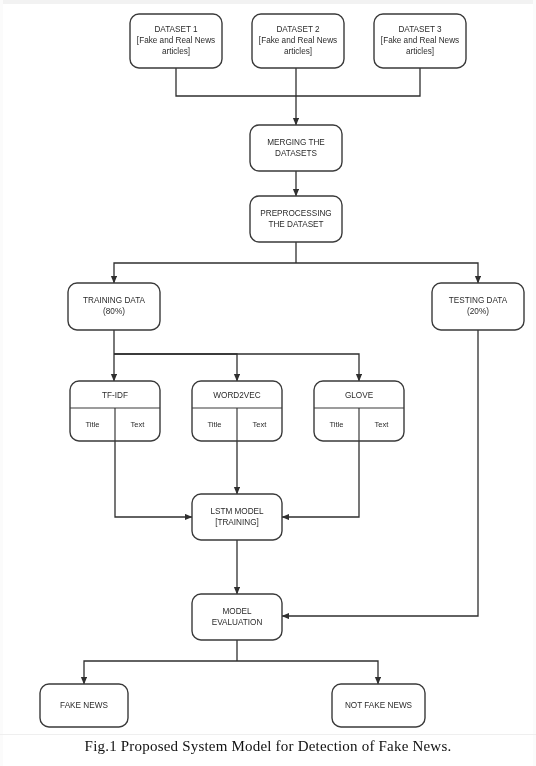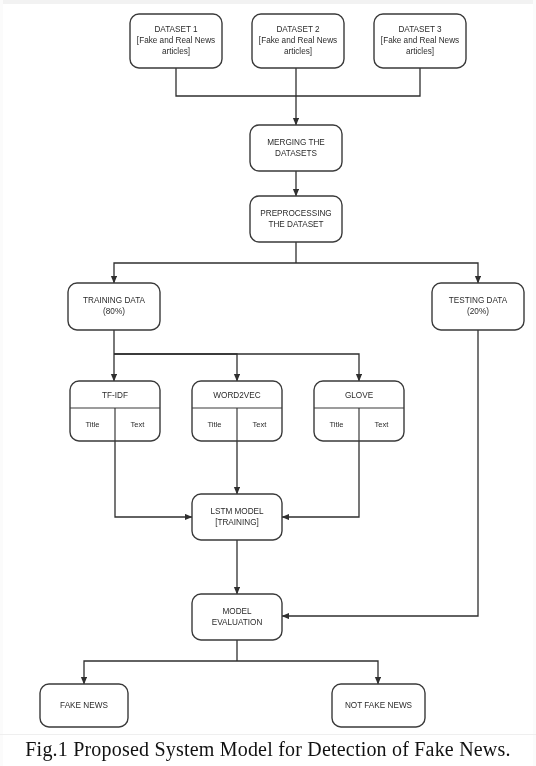--- a/index.html
+++ b/index.html
@@ -74,21 +74,21 @@
     stroke-linecap: butt;
     stroke-linejoin: miter;
   }
   .caption {
     position: absolute;
     left: 0;
     top: 738px;
     width: 536px;
     text-align: center;
     font-family: "Liberation Serif", serif;
-    font-size: 20px;
+    font-size: 15px;
     color: #111111;
     letter-spacing: 0.2px;
   }
   .caption-rule {
     position: absolute;
     left: 0;
     top: 734px;
     width: 536px;
     height: 1px;
     background: #efefef;

